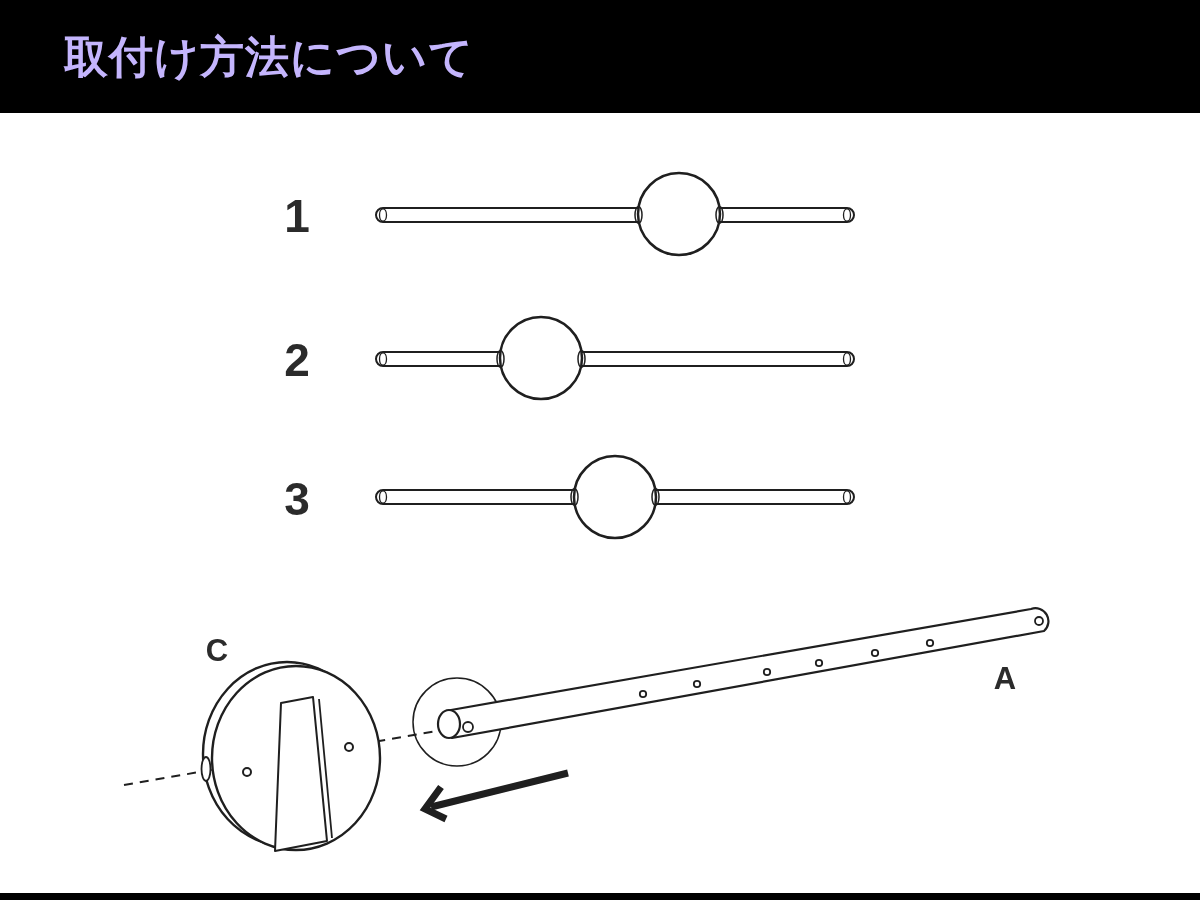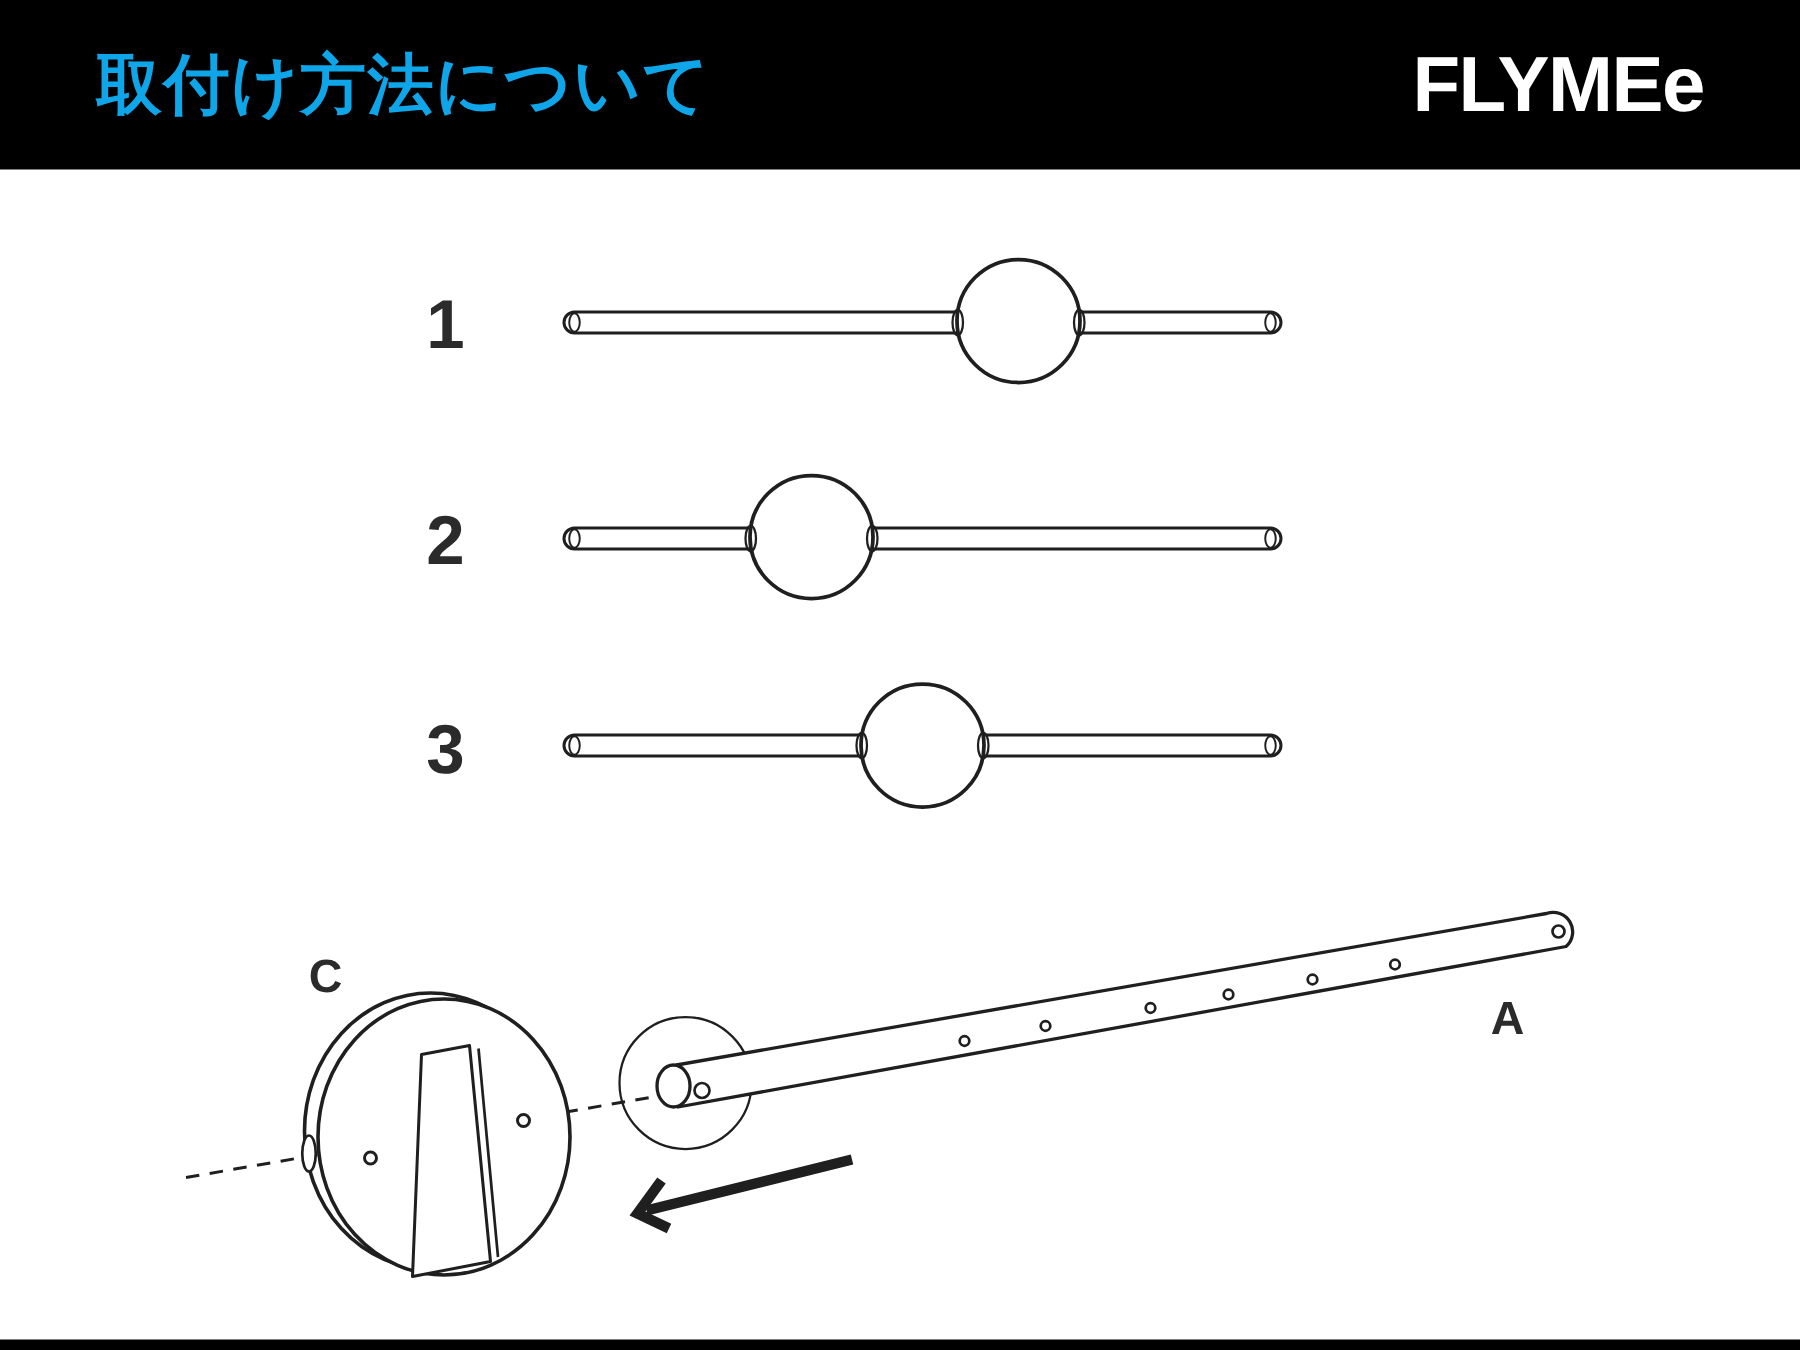--- a/index.html
+++ b/index.html
@@ -13,21 +13,21 @@
   .header-bar{
     position:absolute;top:0;left:0;
     width:1200px;height:113px;
     background:#000000;
     display:flex;align-items:center;justify-content:space-between;
     box-sizing:border-box;
     padding:0 64px;
     z-index:2;
   }
   .page-title{
-    color:#0ea5e9;
+    color:#c4b5fd;
     font-size:44px;
     font-weight:bold;
     letter-spacing:1px;
     line-height:1;
   }
   .brand-logo{
     color:#ffffff;
     font-size:52px;
     font-weight:bold;
     letter-spacing:-1px;
@@ -57,21 +57,20 @@
     text-anchor:middle;
   }
 </style>
 </head>
 <body>
 
 <div class="page">
 
   <div class="header-bar">
     <span class="page-title">取付け方法について</span>
-    <span class="brand-logo">FLYMEe</span>
   </div>
 
   <svg class="diagram" width="1200" height="900" viewBox="0 0 1200 900" xmlns="http://www.w3.org/2000/svg">
 
     <g>
       <text class="num-label" x="297" y="232">1</text>
       <rect class="ln wfill" x="376" y="208" width="478" height="14" rx="7" ry="7" stroke-width="2"></rect>
       <ellipse class="ln" cx="383" cy="215" rx="3.5" ry="6.2" stroke-width="1.3"></ellipse>
       <ellipse class="ln" cx="847" cy="215" rx="3.5" ry="6.2" stroke-width="1.3"></ellipse>
       <circle class="ln wfill" cx="679" cy="214" r="41" stroke-width="2.5"></circle>

